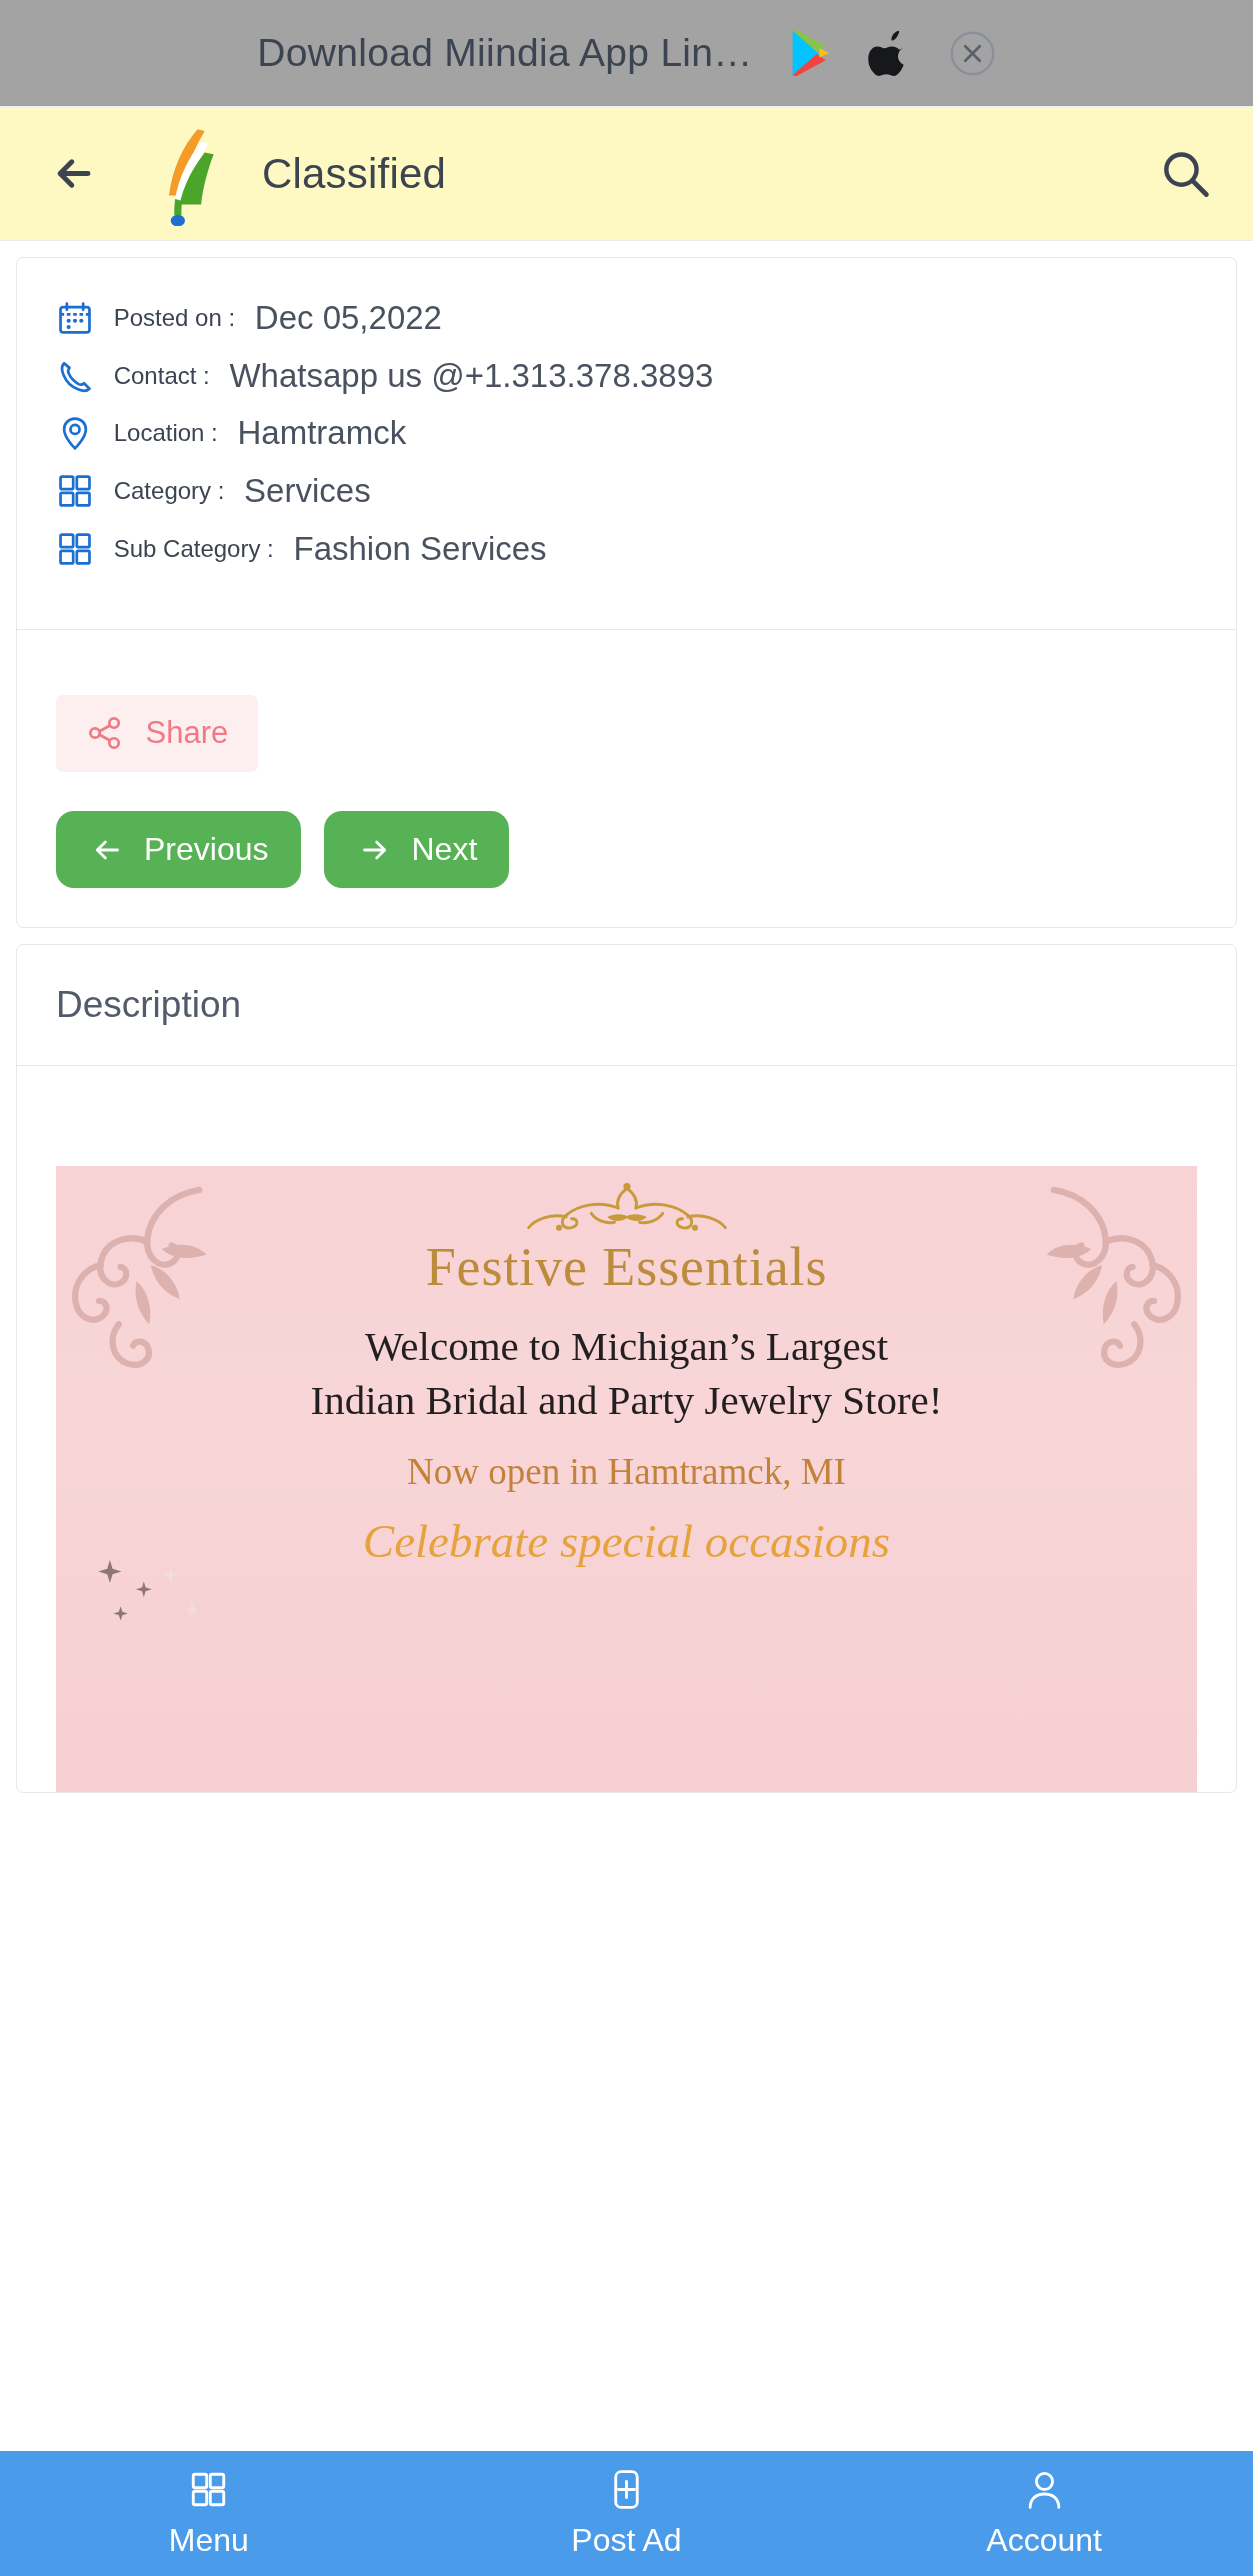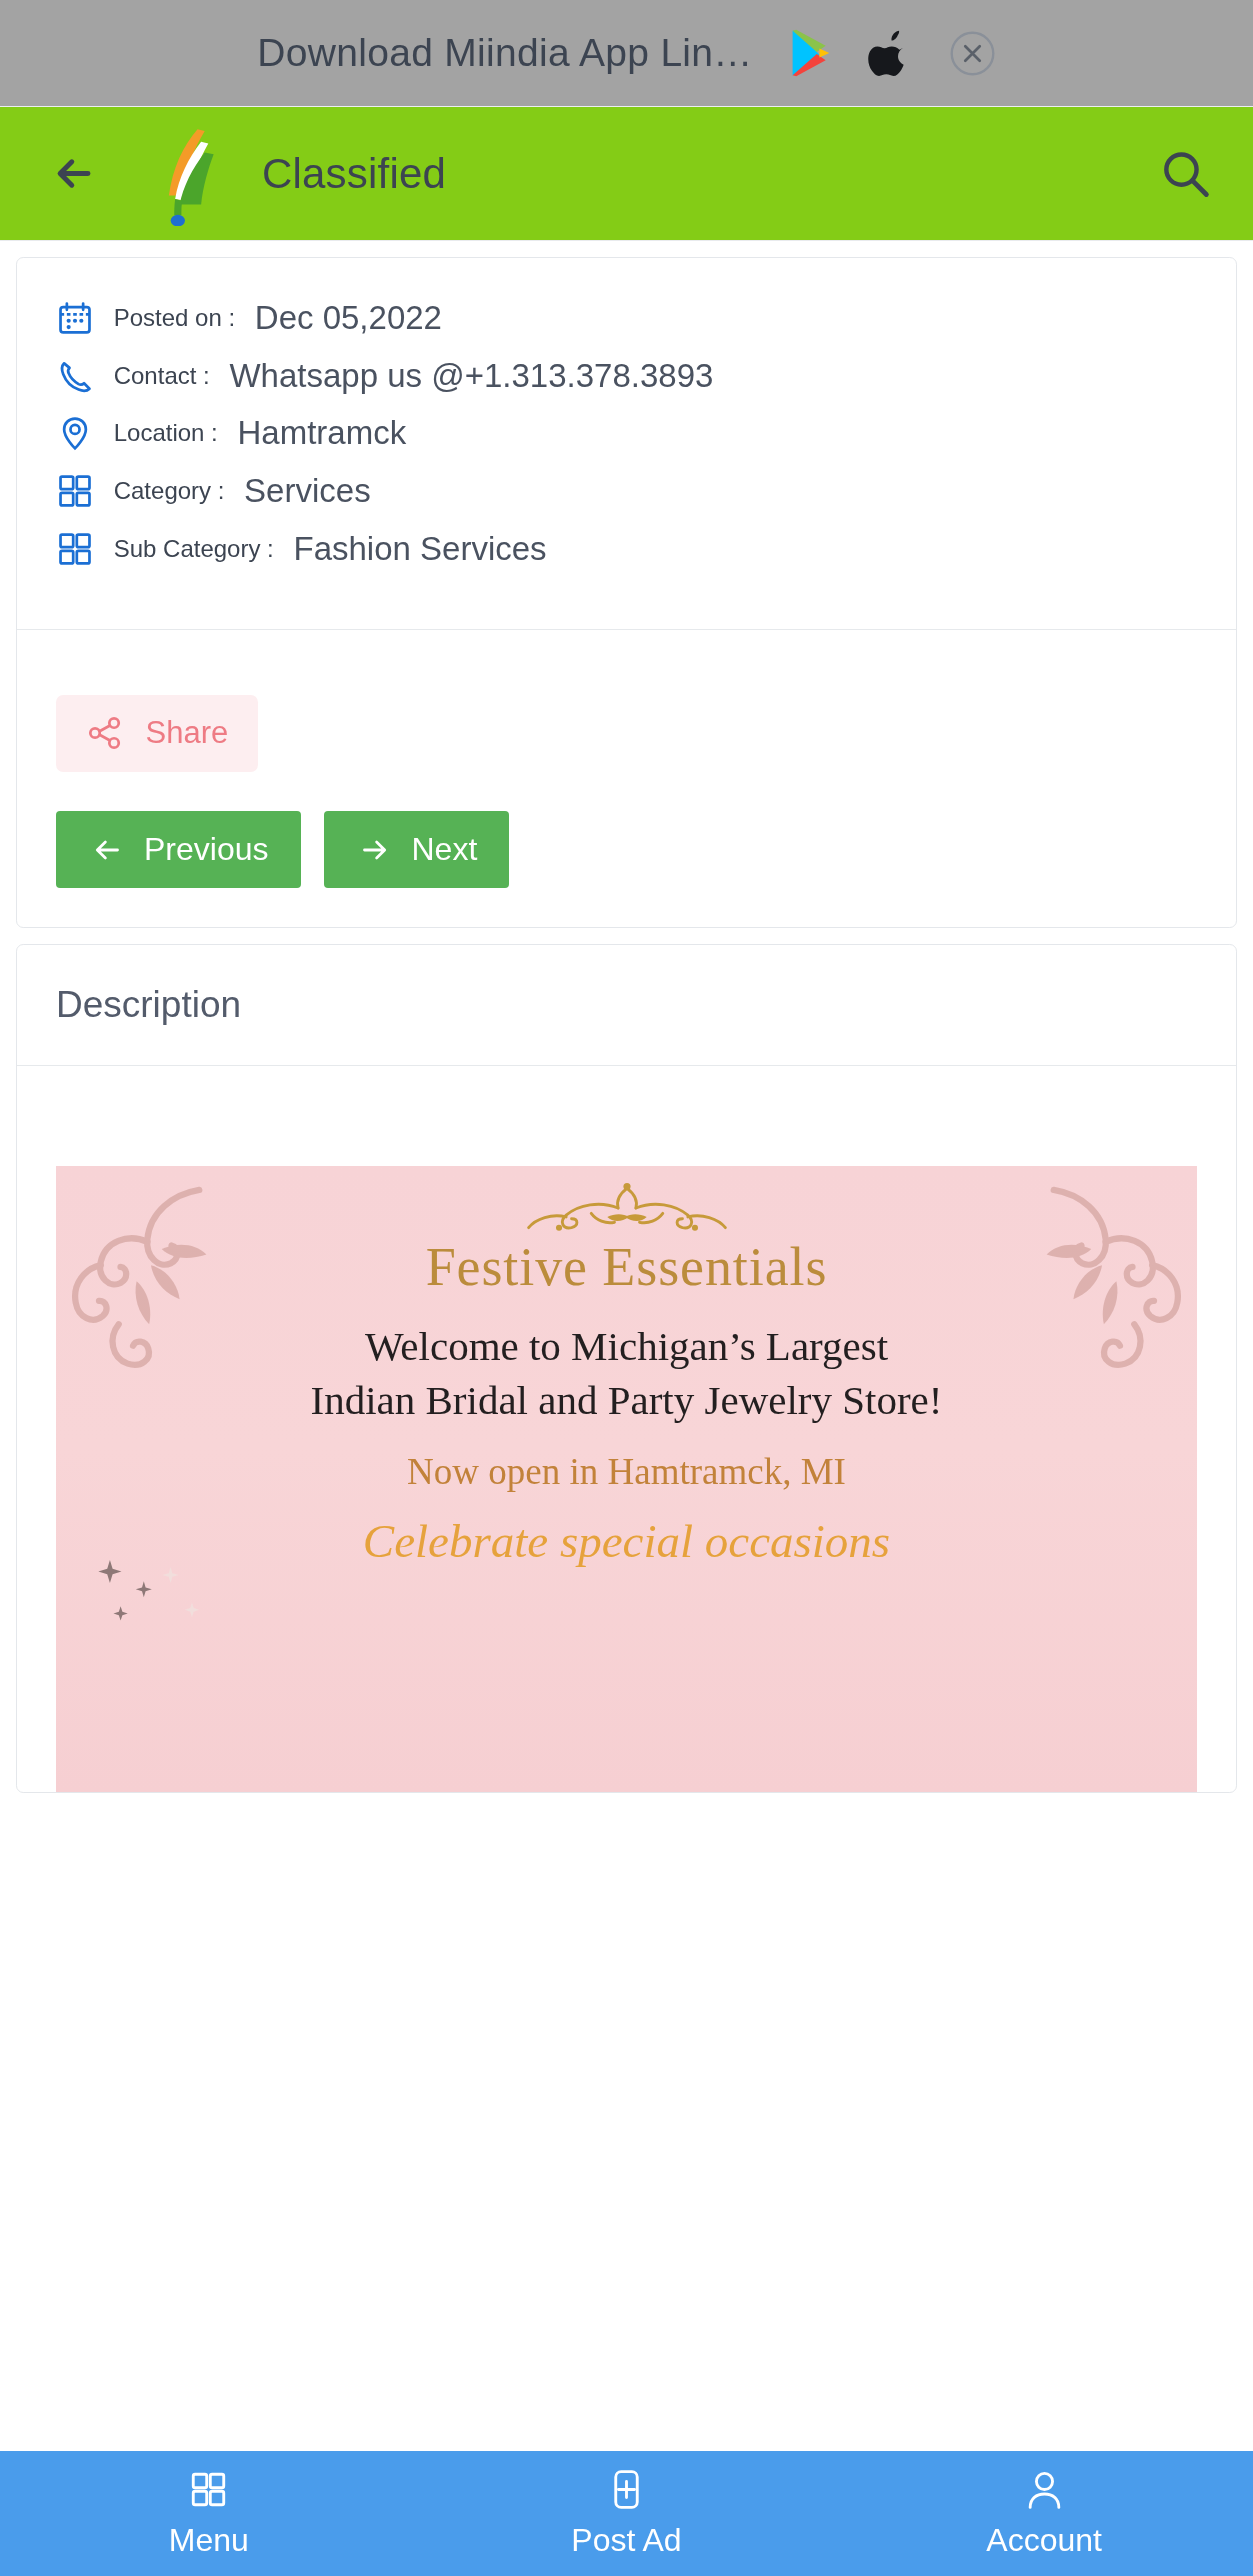--- a/index.html
+++ b/index.html
@@ -31,21 +31,21 @@
   }
   .store-icon { width: 47px; height: 50px; flex: 0 0 auto; display:block; }
   .close-icon { width: 47px; height: 47px; flex: 0 0 auto; display:block; }
 
   
   .app-header {
     height: 134px;
     display: flex;
     align-items: center;
     gap: 0;
-    background: #84cc16;
+    background: #fef9c3;
     border-bottom: 0.9px solid #e9ebee;
     padding: 0 36px 0 43px;
   }
   .back-btn { width: 63px; height: 63px; display:flex; align-items:center; justify-content:center; flex:0 0 auto; }
   .brand-logo { width: 86px; height: 104px; margin-left: 36px; flex:0 0 auto; display:block; }
   .header-title {
     font-size: 42px;
     color: #3c4451;
     margin-left: 34px;
     letter-spacing: 0.2px;
@@ -91,21 +91,21 @@
   .chip-views { background: #eaf2fb; color: #3c4451; }
   .chip-share { background: #fdeef0; color: #ee7b84; margin-top: 35px; }
   .chip-icon { width: 38px; height: 38px; flex:0 0 auto; display:flex; align-items:center; justify-content:center; }
 
   .nav-row { display: flex; gap: 23px; }
   .nav-btn {
     display: flex; align-items: center; gap: 18px;
     background: #56b255;
     color: #ffffff;
     border: none;
-    border-radius: 4px;
+    border-radius: 18px;
     padding: 19.7px 32px;
     font-size: 32px;
     font-family: inherit;
     cursor: pointer;
   }
 
   .desc-header {
     padding: 39px 39px;
     font-size: 37px;
     color: #535b6b;

